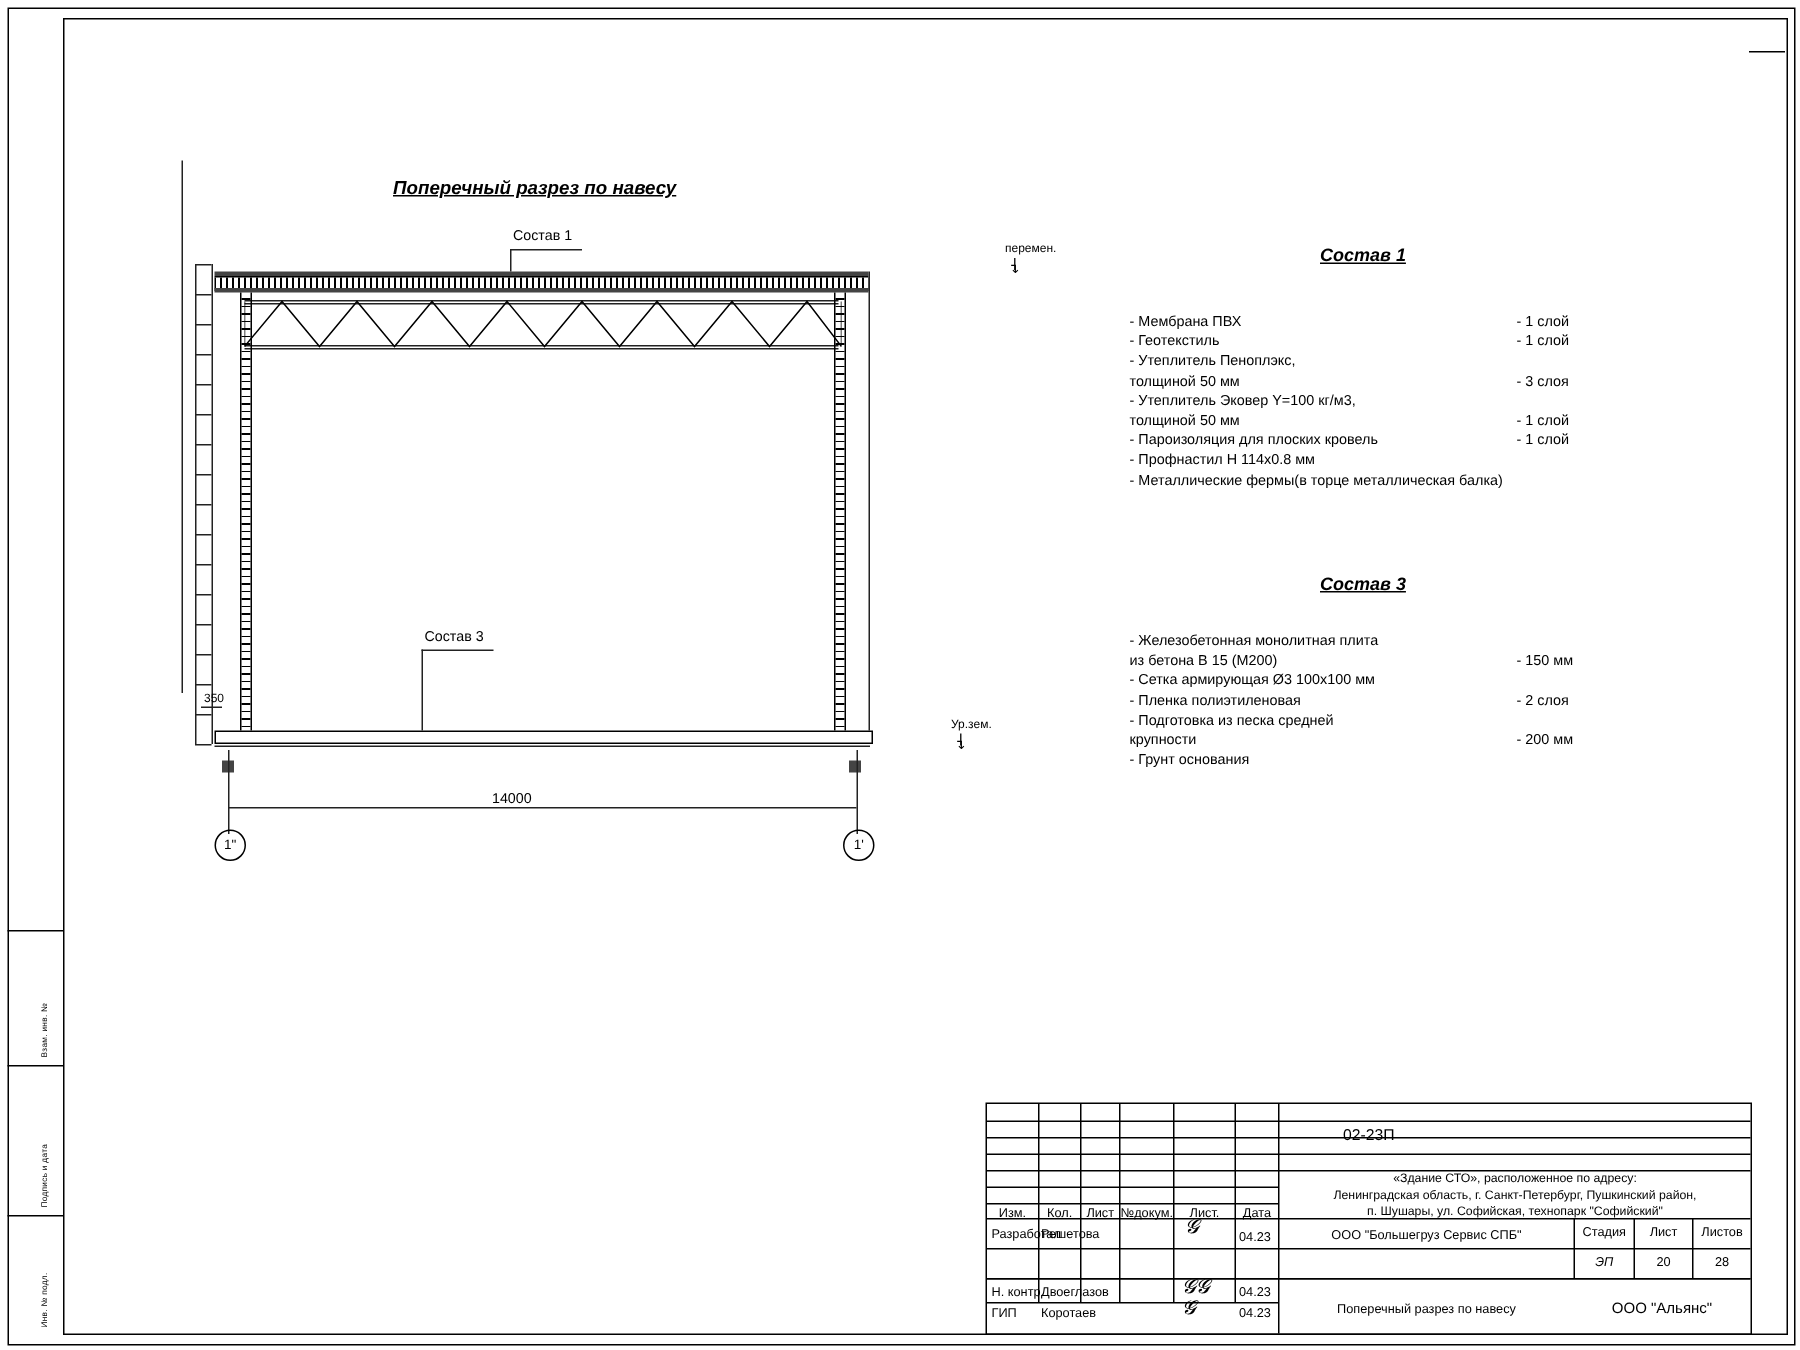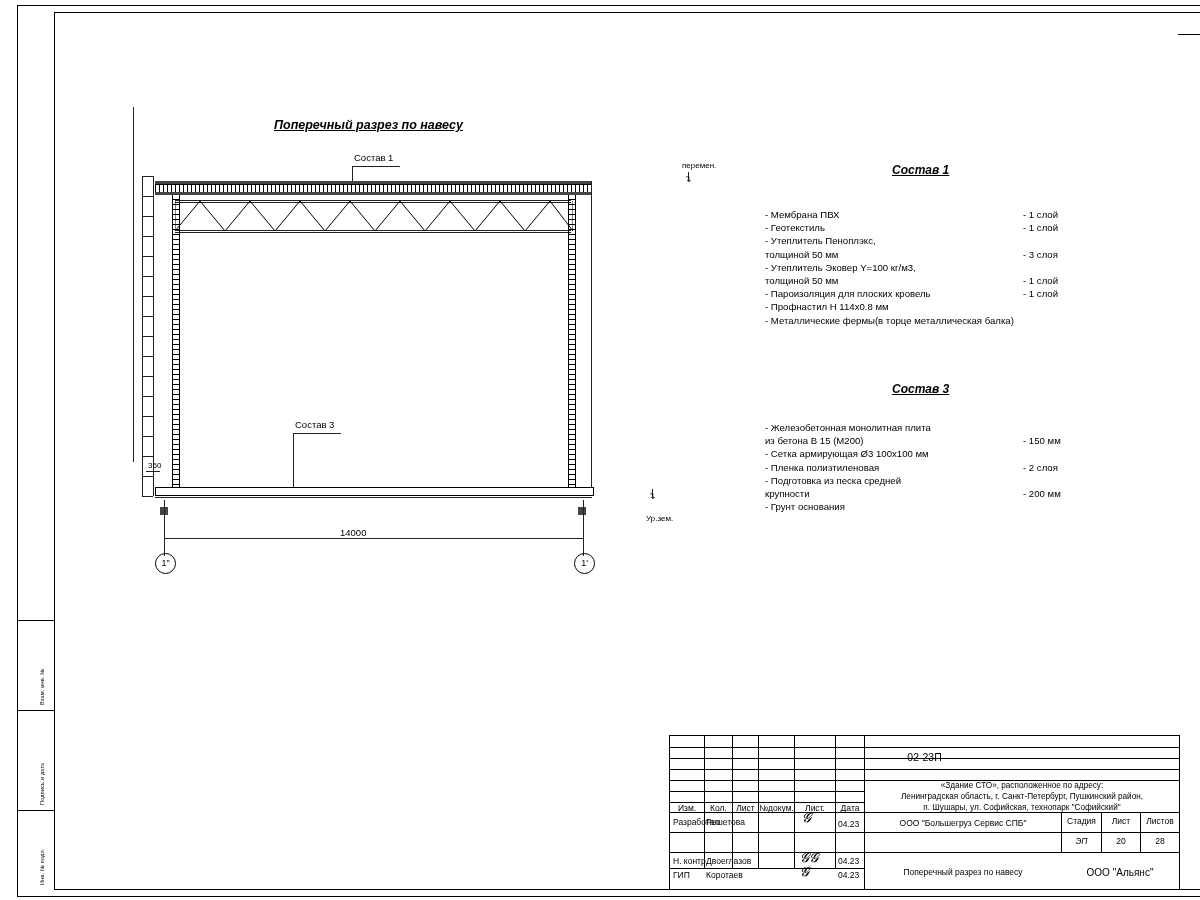--- a/index.html
+++ b/index.html
@@ -10,21 +10,21 @@
   body {
     width: 1200px;
     height: 900px;
     font-family: "Liberation Sans", sans-serif;
     color: #000000;
     overflow: hidden;
     position: relative;
   }
   .sheet {
     position: absolute;
-    left: 12px; top: 0;
+    left: 0; top: 0;
     width: 1072px;
     height: 900px;
   }
   
   .frame-outer {
     position: absolute;
     left: 5px; top: 5px;
     width: 1190px; height: 890px;
     border: 1px solid #000;
   }
@@ -275,21 +275,21 @@
   <div class="thin-h" style="left:281px; top:433px; width:48px;"></div>
   <div class="thin-v" style="left:281px; top:433px; height:54px;"></div>
 
   <div class="lbl-sm" style="left:136px; top:461px;">350</div>
   <div class="thin-h" style="left:134px; top:471px; width:14px;"></div>
 
   <div class="lbl-sm" style="left:670px; top:161px;">перемен.</div>
   <div class="thin-v" style="left:676px; top:172px; height:8px;"></div>
   <div class="arrow-down" style="left:672px; top:176px;">↴</div>
 
-  <div class="lbl-sm" style="left:634px; top:478px;margin-top:36px;">Ур.зем.</div>
+  <div class="lbl-sm" style="left:634px; top:478px;">Ур.зем.</div>
   <div class="thin-v" style="left:640px; top:489px; height:8px;"></div>
   <div class="arrow-down" style="left:636px; top:493px;">↴</div>
 
   <div class="thin-v" style="left:152px; top:500px; height:42px;"></div>
   <div class="thin-v" style="left:571px; top:500px; height:42px;"></div>
   <div class="thin-h" style="left:152px; top:538px; width:419px;"></div>
   <div class="dim" style="left:325px; top:527px;">14000</div>
 
   <div class="thin-v" style="left:152px; top:542px; height:14px;"></div>
   <div class="axis-mark" style="left:143px; top:553px;">1"</div>

